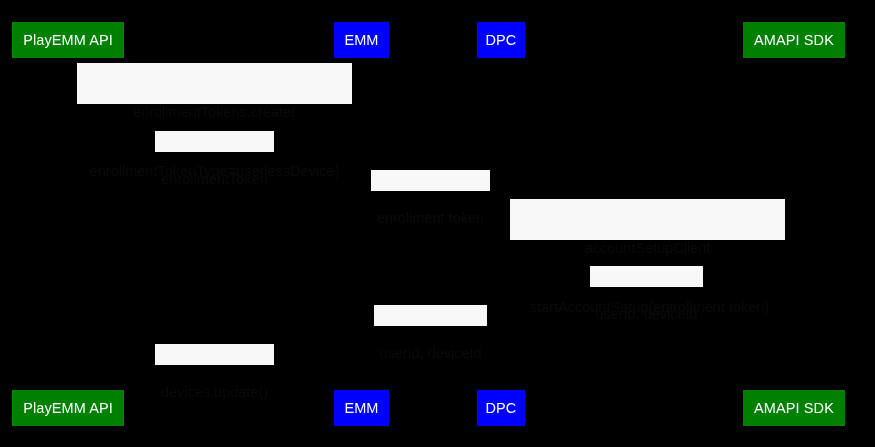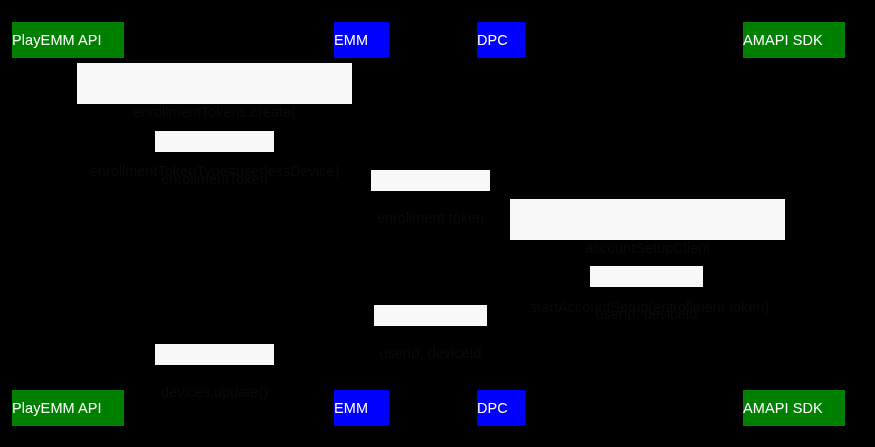--- a/index.html
+++ b/index.html
@@ -17,21 +17,21 @@
     height: 447px;
     background: #000000;
     overflow: hidden;
   }
   
   .participant {
     position: absolute;
     box-sizing: border-box;
     display: flex;
     align-items: center;
-    justify-content: flex-start;
+    justify-content: center;
     font-size: 14.5px;
     line-height: 1;
     letter-spacing: 0.1px;
     color: #ffffff;
     white-space: nowrap;
     user-select: none;
   }
   .participant.green { background: #008000; }
   .participant.blue  { background: #0000ff; }
 

